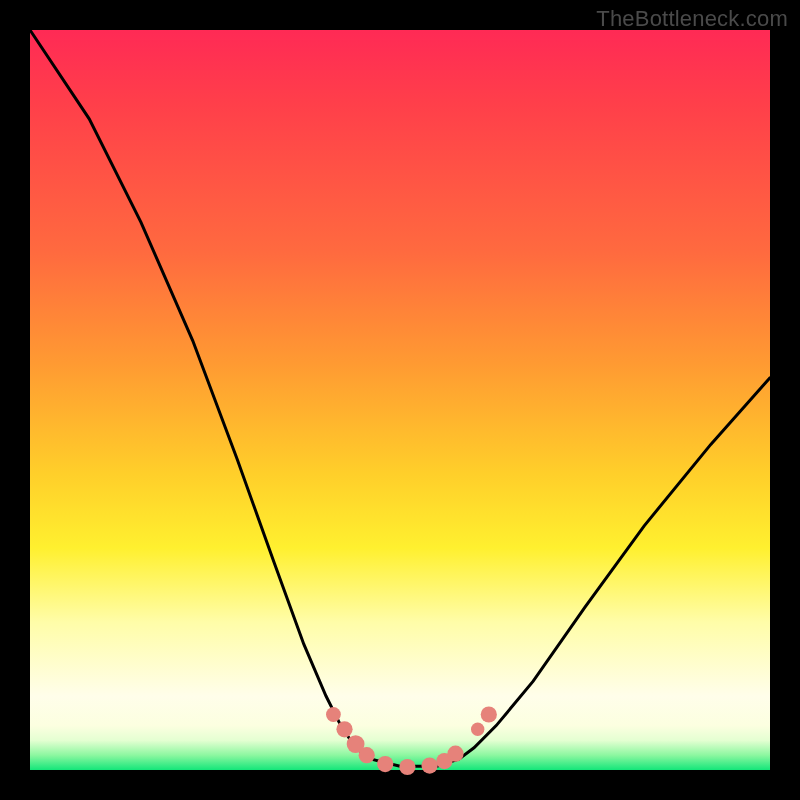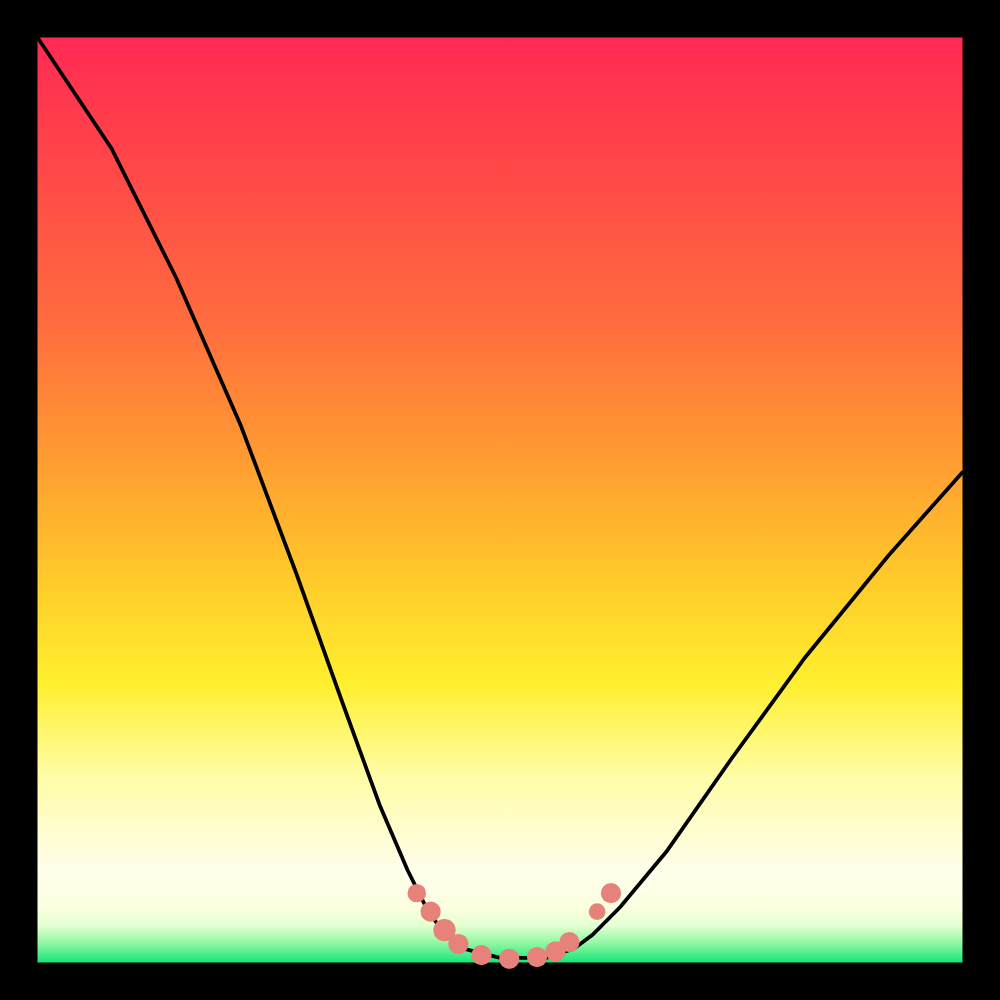--- a/index.html
+++ b/index.html
@@ -83,13 +83,14 @@
           <circle cx="355.2" cy="734.1" r="8.1" class="marker"></circle>
           <circle cx="377.4" cy="737.0" r="8.1" class="marker"></circle>
           <circle cx="399.6" cy="735.6" r="8.1" class="marker"></circle>
           <circle cx="414.4" cy="731.1" r="8.1" class="marker"></circle>
           <circle cx="425.5" cy="723.7" r="8.1" class="marker"></circle>
           <circle cx="447.7" cy="699.3" r="6.7" class="marker"></circle>
           <circle cx="458.8" cy="684.5" r="8.1" class="marker"></circle>
         </g>
     </svg>
   </div>
+  <div class="watermark">TheBottleneck.com</div>
 </div>
 
 </body></html>

